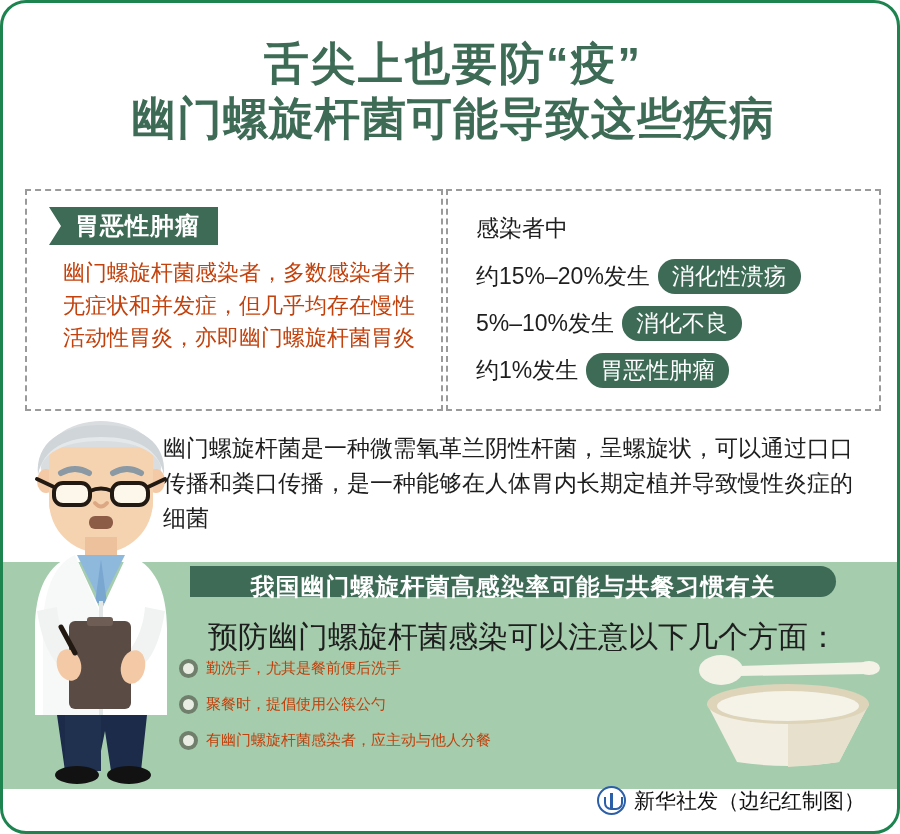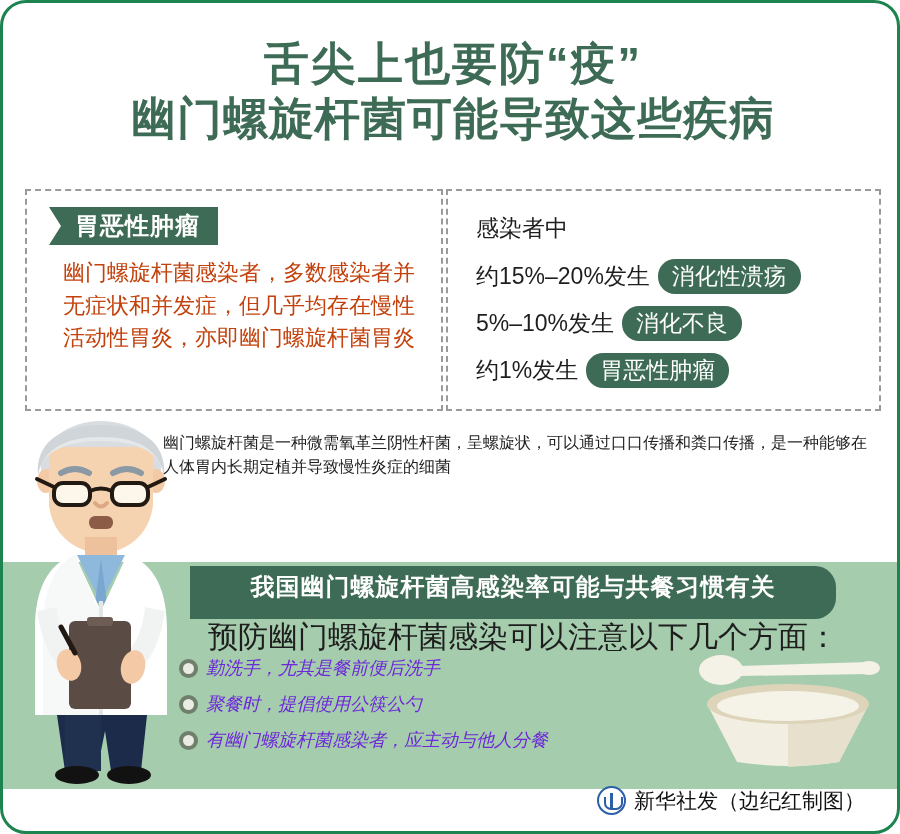--- a/index.html
+++ b/index.html
@@ -141,32 +141,32 @@
     height: 227px;
     background: #a5cdad;
   }
 
   
   .desc-para {
     position: absolute;
     left: 160px;
     top: 428px;
     width: 712px;
-    font-size: 16px;
+    font-size: 23px;
     line-height: 1.52;
     color: #1e1e1e;
   }
 
   
   .green-banner {
     position: absolute;
     left: 187px;
     top: 563px;
     width: 646px;
-    height: 53px;
+    height: 31px;
     background: #3d6b55;
     border-radius: 0 21px 21px 0;
     color: #ffffff;
     font-size: 24px;
     font-weight: bold;
     letter-spacing: 1px;
     line-height: 41px;
     text-align: center;
     white-space: nowrap;
   }
@@ -204,24 +204,23 @@
     margin-right: 8px;
   }
   .bullet-dot::after {
     content: "";
     position: absolute;
     inset: 0;
     border-radius: 50%;
     background: #e9ece2;
   }
   .prev-text {
-    font-size: 18px;
-    color: #6d28d9;
-    white-space: nowrap;
-    font-style: italic;
+    font-size: 15px;
+    color: #c2410c;
+    white-space: nowrap;
   }
 
   
   .footer {
     position: absolute;
     right: 32px;
     bottom: 16px;
     display: flex;
     align-items: center;
     gap: 8px;

